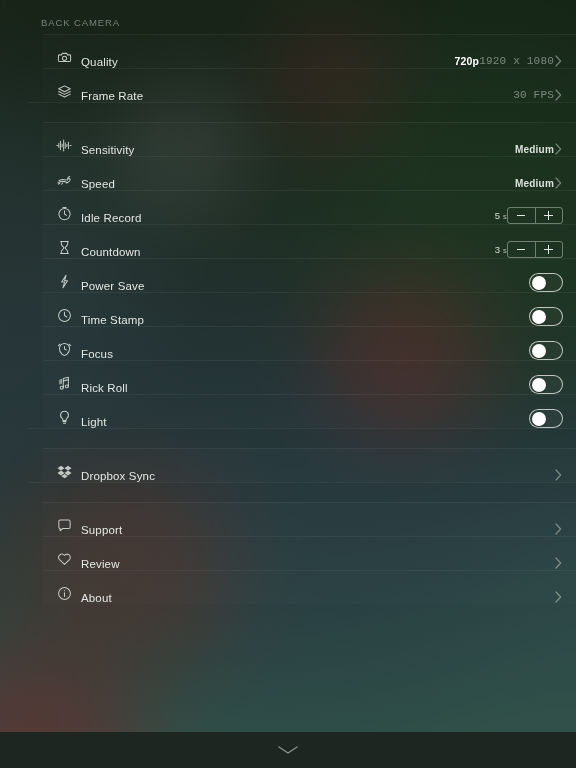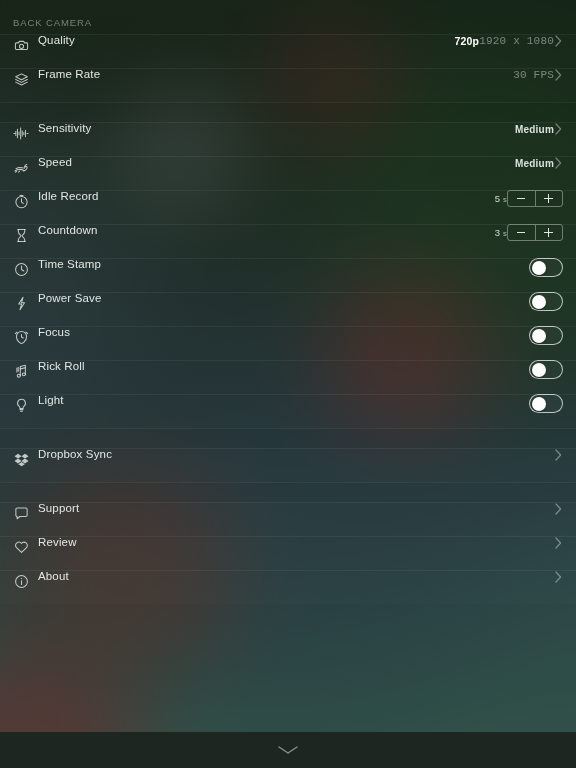--- a/index.html
+++ b/index.html
@@ -42,36 +42,38 @@
     background:linear-gradient(180deg,
       rgba(18,26,16,0.30) 0%,
       rgba(20,28,20,0.26) 30%,
       rgba(26,40,40,0.24) 60%,
       rgba(30,56,52,0.22) 100%);
   }
   
   #list {
     position:absolute; left:0; right:0; top:0;
     bottom:36px;
+    padding-left:28px;
   }
   .section-header {
     height:34px;
     display:flex; align-items:flex-end;
     padding:0 0 6px 13px;
     font-size:9.5px;
     letter-spacing:0.9px;
     color:rgba(205,212,205,0.52);
     text-transform:uppercase;
   }
   .row {
     position:relative;
     height:34px;
-    display:flex; align-items:flex-start;
+    display:flex; align-items:flex-end;
     padding:0 13px 0 10px;
     background:rgba(255,255,255,0.012);
+    margin-left:15px;
   }
   .row::before {
     content:"";
     position:absolute; left:0; right:0; top:0;
     height:1px;
     background:rgba(255,255,255,0.055);
   }
   .spacer {
     height:20px;
     position:relative;
@@ -306,39 +308,39 @@
               <i class="bar-h"></i>
             </span>
             <span class="sbtn plus">
               <i class="plus-g"></i>
             </span>
           </span>
         </span>
       </div>
       <div class="row">
         <span class="ico">
+          <svg width="13" height="15" viewBox="0 0 12 16">
+            <path stroke="currentColor" fill="none" stroke-width="1.1" stroke-linecap="round" stroke-linejoin="round" d="M7.6 1.4 L3 8.6h3.1L4.4 14.6 9.2 7.2H6.1z"></path>
+          </svg>
+        </span>
+        <span class="label">Power Save</span>
+        <span class="right">
+          <span class="toggle">
+            <span class="knob"></span>
+          </span>
+        </span>
+      </div>
+      <div class="row">
+        <span class="ico">
           <svg width="15" height="15" viewBox="0 0 16 16">
             <circle stroke="currentColor" fill="none" stroke-width="1.1" stroke-linecap="round" stroke-linejoin="round" cx="8" cy="8" r="6.3"></circle>
             <path stroke="currentColor" fill="none" stroke-width="1.1" stroke-linecap="round" stroke-linejoin="round" d="M8 4.3V8l2.5 1.6"></path>
           </svg>
         </span>
         <span class="label">Time Stamp</span>
-        <span class="right">
-          <span class="toggle">
-            <span class="knob"></span>
-          </span>
-        </span>
-      </div>
-      <div class="row">
-        <span class="ico">
-          <svg width="13" height="15" viewBox="0 0 12 16">
-            <path stroke="currentColor" fill="none" stroke-width="1.1" stroke-linecap="round" stroke-linejoin="round" d="M7.6 1.4 L3 8.6h3.1L4.4 14.6 9.2 7.2H6.1z"></path>
-          </svg>
-        </span>
-        <span class="label">Power Save</span>
         <span class="right">
           <span class="toggle">
             <span class="knob"></span>
           </span>
         </span>
       </div>
       <div class="row">
         <span class="ico">
           <svg width="15" height="15" viewBox="0 0 16 16">
             <path stroke="currentColor" fill="none" stroke-width="1.1" stroke-linecap="round" stroke-linejoin="round" d="M8 1.6c3 0 5.4 2.2 5.4 5.4 0 2.6-1.1 4.6-2.7 6-.9.8-1.7 1.3-2.7 1.3s-1.8-.5-2.7-1.3C3.7 11.6 2.6 9.6 2.6 7c0-3.2 2.4-5.4 5.4-5.4z"></path>

